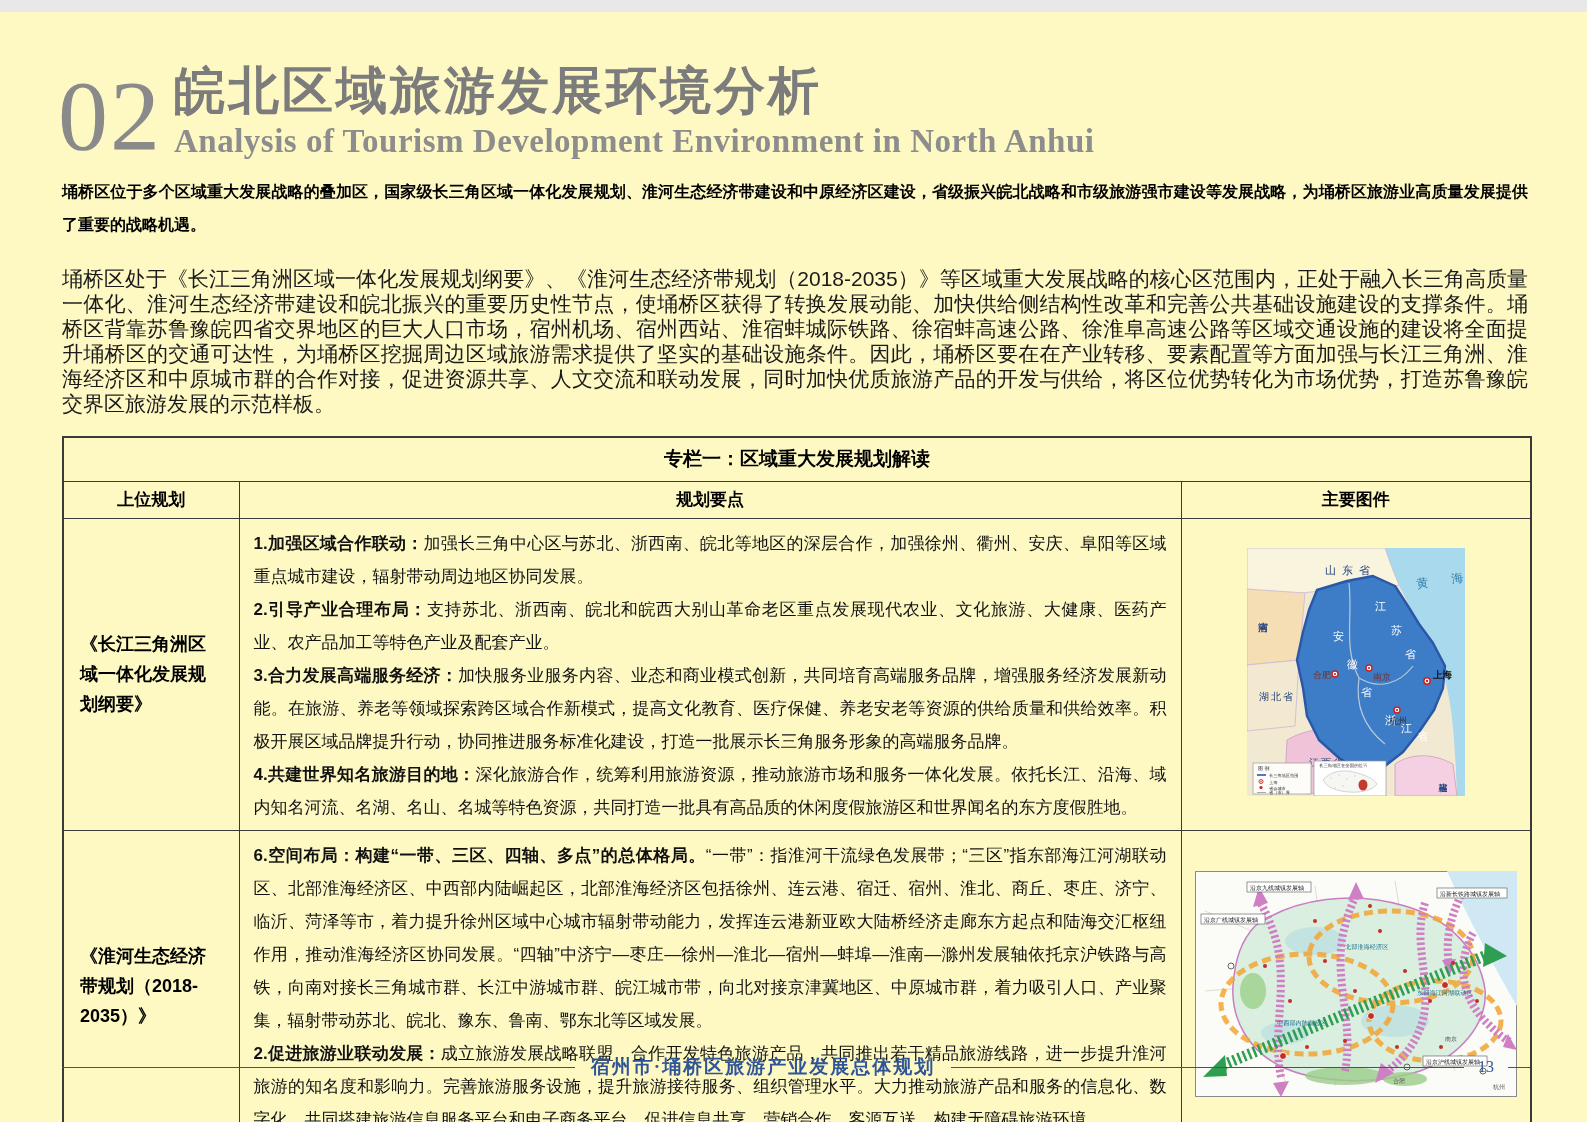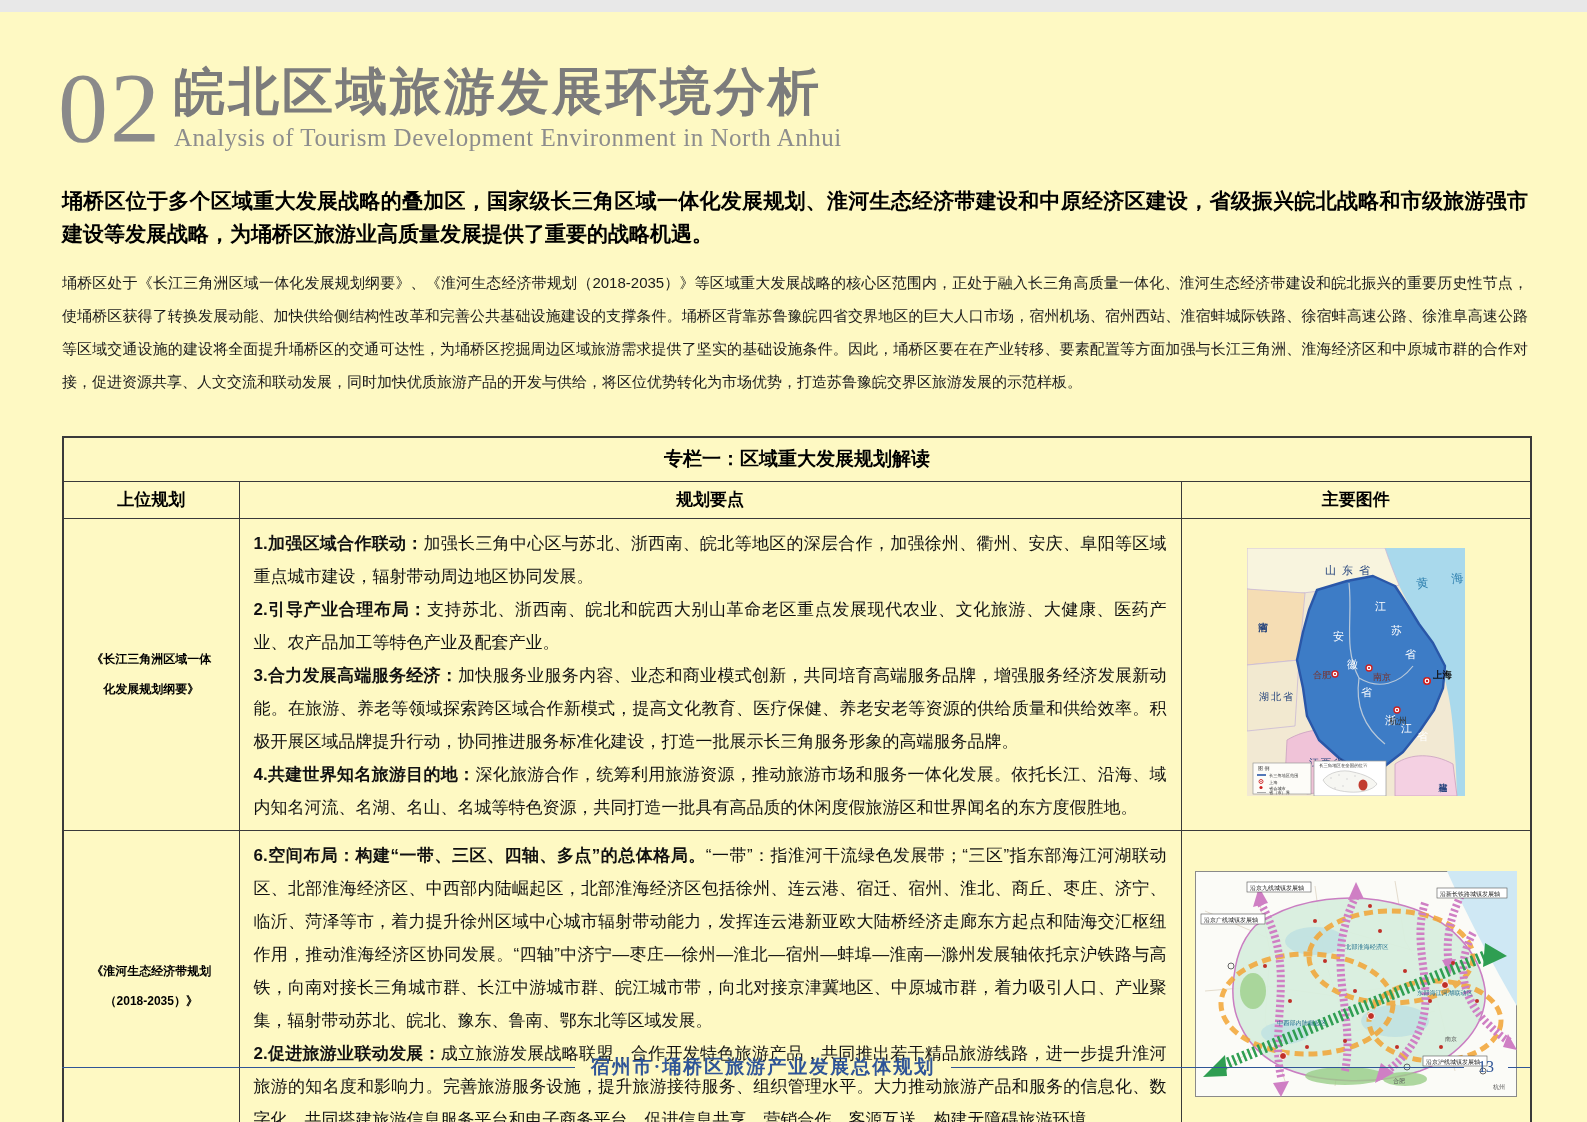--- a/index.html
+++ b/index.html
@@ -13,53 +13,53 @@
   .hdr-num {
     font-family:"Liberation Serif", serif; font-size:100px; line-height:.92;
     color:#8a8a8a; letter-spacing:2px;
   }
   .hdr-txt { margin-left:12px; padding-bottom:2px; }
   .hdr-cn {
     font-family:"Liberation Serif", serif; font-weight:bold; font-size:51px;
     color:#7c7c7c; letter-spacing:3px; line-height:1.15;
   }
   .hdr-en {
-    font-family:"Liberation Serif", serif; font-size:25px; color:#8d8d8d;
-    margin-top:2px; letter-spacing:.5px;
+    font-family:"Liberation Serif", serif; font-size:33px; color:#8d8d8d;
+    margin-top:2px; letter-spacing:.5px;font-weight:bold;
   }
   
   .intro-bold {
-    position:absolute; left:62px; top:172px; width:1466px;
-    font-size:21px; font-weight:bold; color:#000; line-height:33px;
+    position:absolute; left:62px; top:163px; width:1466px;
+    font-size:16px; font-weight:bold; color:#000; line-height:33px;
     text-align:justify;
   }
   .intro-body {
     position:absolute; left:62px; top:254px; width:1466px;
-    font-size:15px; color:#1a1a1a; line-height:33px; text-align:justify;
+    font-size:21px; color:#1a1a1a; line-height:25px; text-align:justify;
     text-indent:0;
   }
   
   .box-table {
     position:absolute; left:62px; top:424px; width:1468px;
     border-collapse:collapse; table-layout:fixed;
   }
   .box-table, .box-table td, .box-table th { border:1px solid #3a3a3a; }
   .box-table { border:2px solid #3a3a3a; }
   .tbl-title td {
     height:44px; text-align:center; font-size:19px; font-weight:bold; color:#000;
   }
   .tbl-head td {
     height:37px; text-align:center; font-size:17px; font-weight:bold; color:#000;
   }
   .col-plan { width:176px; }
   .col-points { width:942px; }
   .col-fig { width:350px; }
   .cell-plan {
-    text-align:center; vertical-align:middle; font-size:12px; font-weight:bold;
-    color:#000; line-height:30px; padding:0 22px;
+    vertical-align:middle; font-size:18px; font-weight:bold;
+    color:#000; line-height:30px; padding:0 16px;
   }
   .cell-points { vertical-align:top; padding:8px 14px 6px 14px; }
   .cell-points p {
     font-size:17px; color:#111; line-height:33px; text-align:justify;
   }
   .cell-points .lead { font-weight:bold; }
   .cell-fig { text-align:center; vertical-align:middle; }
   .fig-wrap { display:inline-block; line-height:0; }
   
   .footer {

